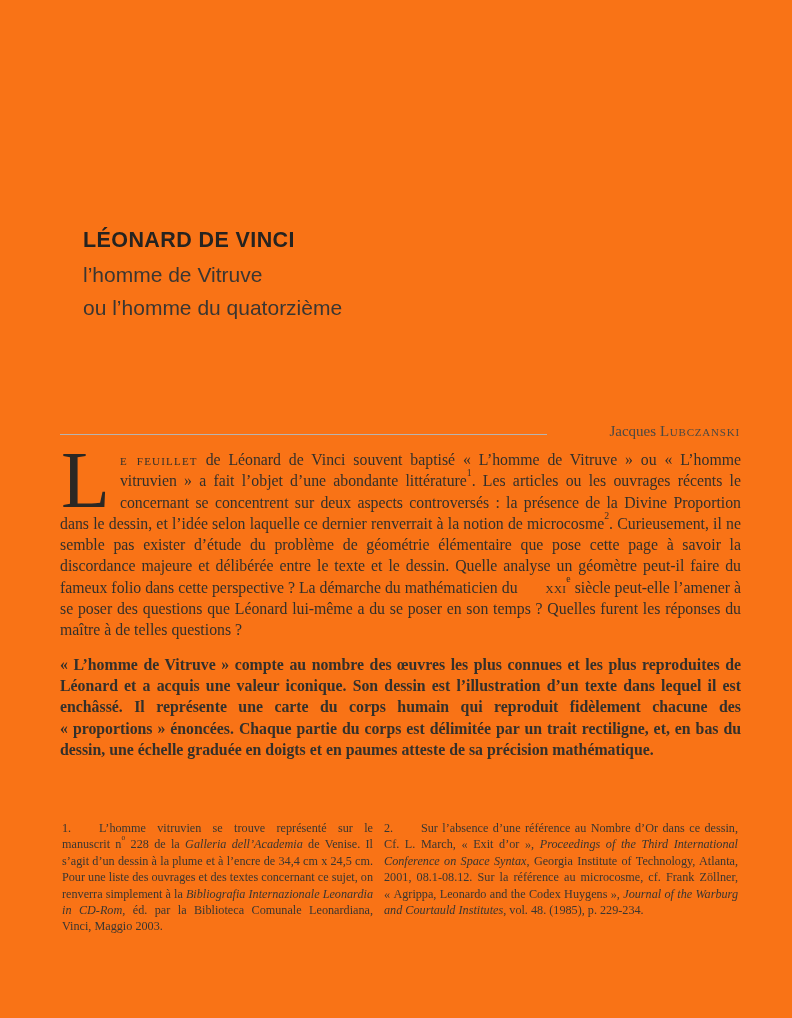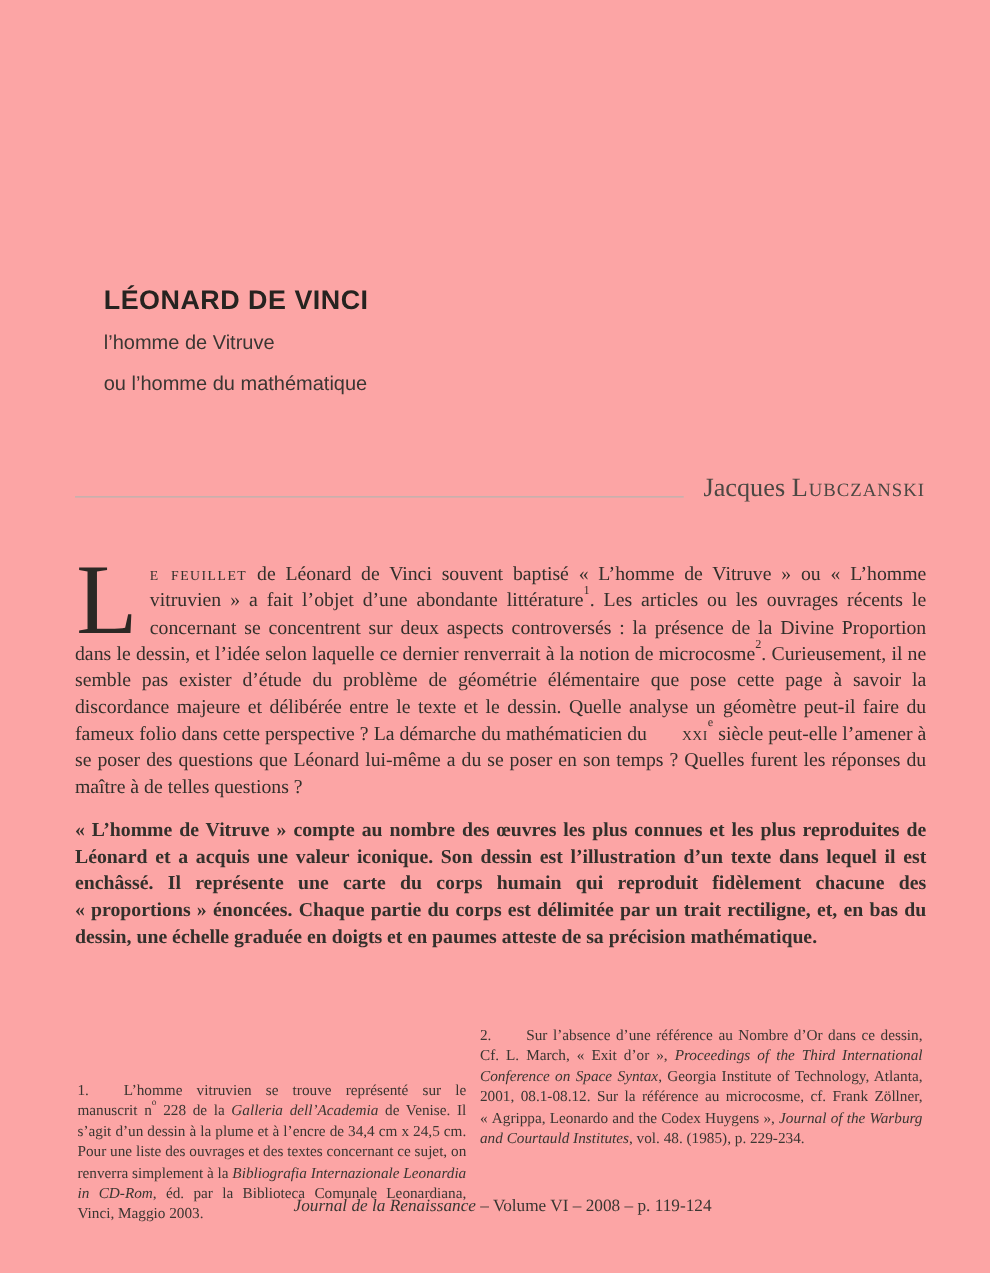--- a/index.html
+++ b/index.html
@@ -4,56 +4,56 @@
 <style>
   html, body { margin: 0; padding: 0; }
   body {
     width: 792px; height: 1018px;
     background: #ffffff;
     font-family: "Liberation Serif", serif;
   }
   .page {
     position: relative;
     width: 792px; height: 1018px;
-    background: #fca5a5;
+    background: #f97316;
     color: #312e2a;
     overflow: hidden;
   }
 
   
   .title-block { position: absolute; left: 83px; top: 227px; }
   .title-main {
     margin: 0;
     font-family: "Liberation Sans", sans-serif;
     font-size: 21.5px; font-weight: 700;
     letter-spacing: 0.4px;
     color: #262320;
     line-height: 26px;
   }
   .title-sub {
     font-family: "Liberation Sans", sans-serif;
-    font-size: 16px; font-weight: 400;
+    font-size: 21px; font-weight: 400;
     color: #3a3632;
     line-height: 33px;
   }
   .title-sub.first { margin-top: 5px; }
 
   
   .byline {
     position: absolute; left: 60px; top: 378px; width: 680px;
     display: flex; align-items: flex-end;
   }
   .byline-rule {
     width: 487px; height: 0;
     border-bottom: 1px solid #b7b4b0;
     margin-bottom: 5px;
   }
   .author {
     flex: 1; text-align: right; white-space: nowrap;
-    font-size: 21px; color: #4c4843;
+    font-size: 15px; color: #4c4843; margin-top: 45px;
   }
   .author .sc-name { font-variant: small-caps; letter-spacing: 0.8px; }
 
   
   .article-body {
     position: absolute; left: 60px; top: 449px; width: 681px;
     font-size: 15.8px; line-height: 21.3px;
     text-align: justify;
     color: #33302b;
   }
@@ -73,53 +73,52 @@
   }
 
   
   .footnotes {
     position: absolute; left: 62px; top: 820px; width: 676px;
     display: flex;
     font-size: 12.2px; line-height: 16.4px;
     color: #3a3631;
     text-align: justify;
   }
-  .fn-col1 { width: 311px; margin-right: 11px; margin-top: 44px; }
+  .fn-col1 { width: 311px; margin-right: 11px; }
   .fn-col2 { width: 354px; }
   .fn-num { display: inline-block; width: 37px; }
   .it { font-style: italic; }
 
   
   .page-footer {
     position: absolute; left: 62px; top: 957px; width: 680px;
     text-align: center;
     font-size: 13.8px; color: #3a3631;
   }
 </style>
 </head>
 <body>
 
 <div class="page">
 
   <header class="title-block">
     <h1 class="title-main">LÉONARD DE VINCI</h1>
     <div class="title-sub first">l’homme de Vitruve</div>
-    <div class="title-sub">ou l’homme du mathématique</div>
+    <div class="title-sub">ou l’homme du quatorzième</div>
   </header>
 
   <div class="byline">
     <div class="byline-rule"></div>
     <div class="author"><span>Jacques </span><span class="sc-name">Lubczanski</span></div>
   </div>
 
   <main class="article-body">
     <p class="para para1"><span class="dropcap">L</span><span class="sc-lead">e feuillet</span><span> de Léonard de Vinci souvent baptisé «&nbsp;L’homme de Vitruve&nbsp;» ou «&nbsp;L’homme vitruvien&nbsp;» a fait l’objet d’une abondante littérature</span><sup class="ref">1</sup><span>. Les articles ou les ouvrages récents le concernant se concentrent sur deux aspects controversés&nbsp;: la présence de la Divine Proportion dans le dessin, et l’idée selon laquelle ce dernier renverrait à la notion de microcosme</span><sup class="ref">2</sup><span>. Curieusement, il ne semble pas exister d’étude du problème de géométrie élémentaire que pose cette page à savoir la discordance majeure et délibérée entre le texte et le dessin. Quelle analyse un géomètre peut-il faire du fameux folio dans cette perspective&nbsp;? La démarche du mathématicien du </span><span class="sc">xxi</span><sup class="ref">e</sup><span> siècle peut-elle l’amener à se poser des questions que Léonard lui-même a du se poser en son temps&nbsp;? Quelles furent les réponses du maître à de telles questions&nbsp;?</span></p>
     <p class="para para2">«&nbsp;L’homme de Vitruve&nbsp;» compte au nombre des œuvres les plus connues et les plus reproduites de Léonard et a acquis une valeur iconique. Son dessin est l’illustration d’un texte dans lequel il est enchâssé. Il représente une carte du corps humain qui reproduit fidèlement chacune des «&nbsp;proportions&nbsp;» énoncées. Chaque partie du corps est délimitée par un trait rectiligne, et, en bas du dessin, une échelle graduée en doigts et en paumes atteste de sa précision mathématique.</p>
   </main>
 
   <section class="footnotes">
     <div class="fn-col1"><span class="fn-num">1.</span><span>L’homme vitruvien se trouve représenté sur le manuscrit n</span><sup class="ref">o</sup><span>&nbsp;228 de la </span><span class="it">Galleria dell’Academia</span><span> de Venise. Il s’agit d’un dessin à la plume et à l’encre de 34,4&nbsp;cm&nbsp;x&nbsp;24,5&nbsp;cm. Pour une liste des ouvrages et des textes concernant ce sujet, on renverra simplement à la </span><span class="it">Bibliografia Internazionale Leonardia in CD-Rom</span><span>, éd. par la Biblioteca Comunale Leonardiana, Vinci, Maggio 2003.</span></div>
     <div class="fn-col2"><span class="fn-num">2.</span><span>Sur l’absence d’une référence au Nombre d’Or dans ce dessin, Cf. L. March, «&nbsp;Exit d’or&nbsp;», </span><span class="it">Proceedings of the Third International Conference on Space Syntax</span><span>, Georgia Institute of Technology, Atlanta, 2001, 08.1-08.12. Sur la référence au microcosme, cf. Frank Zöllner, «&nbsp;Agrippa, Leonardo and the Codex Huygens&nbsp;», </span><span class="it">Journal of the Warburg and Courtauld Institutes</span><span>, vol. 48. (1985), p. 229-234.</span></div>
   </section>
 
-  <footer class="page-footer"><span class="it">Journal de la Renaissance</span><span> – Volume VI – 2008 – p. 119-124</span></footer>
 
 </div>
 
 </body></html>

